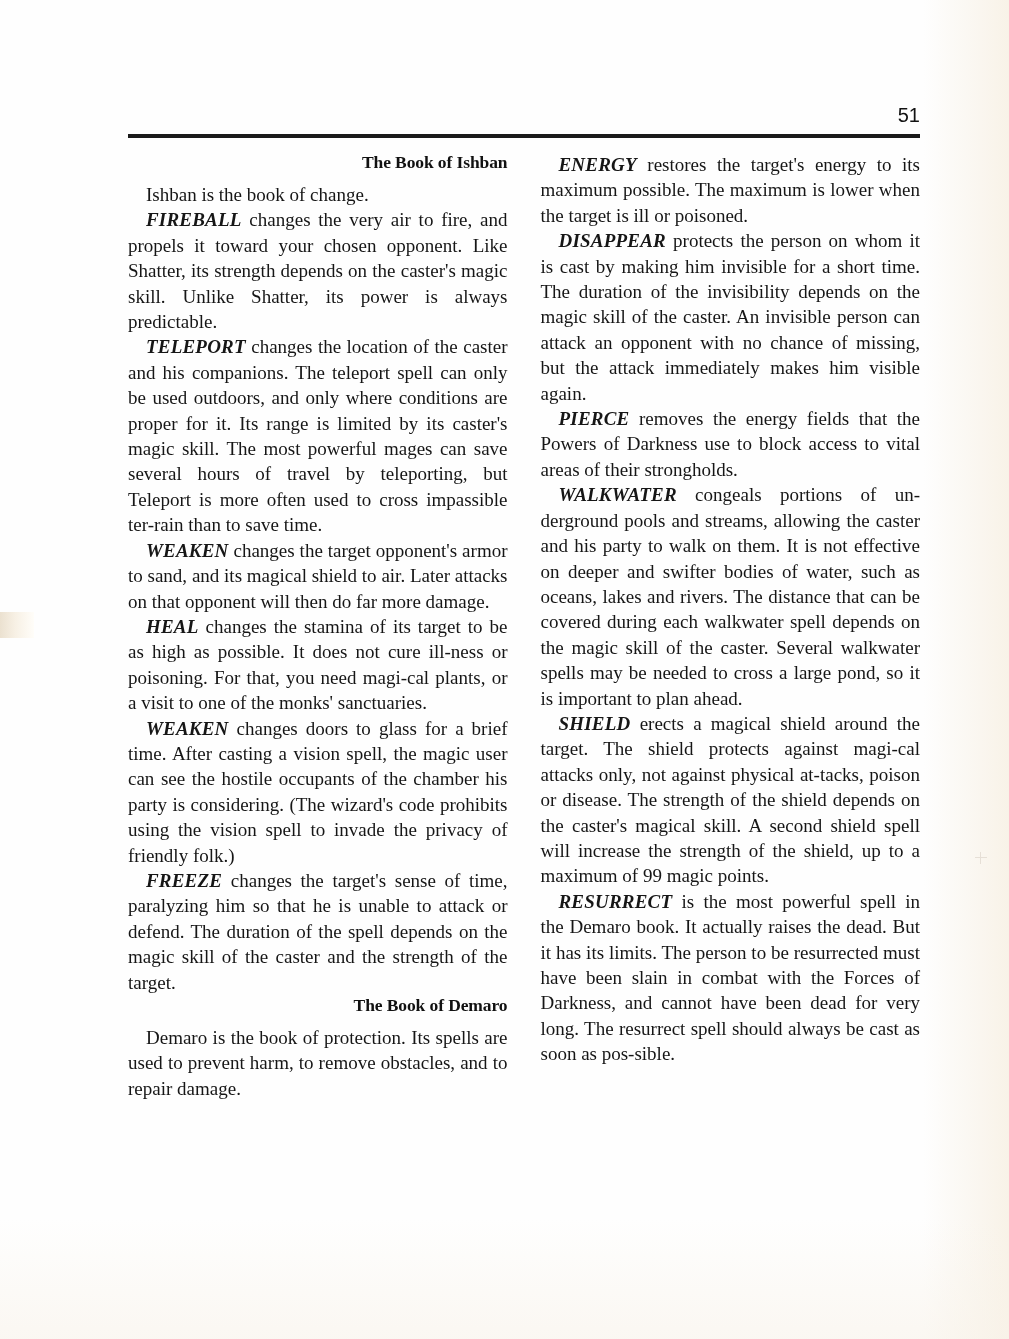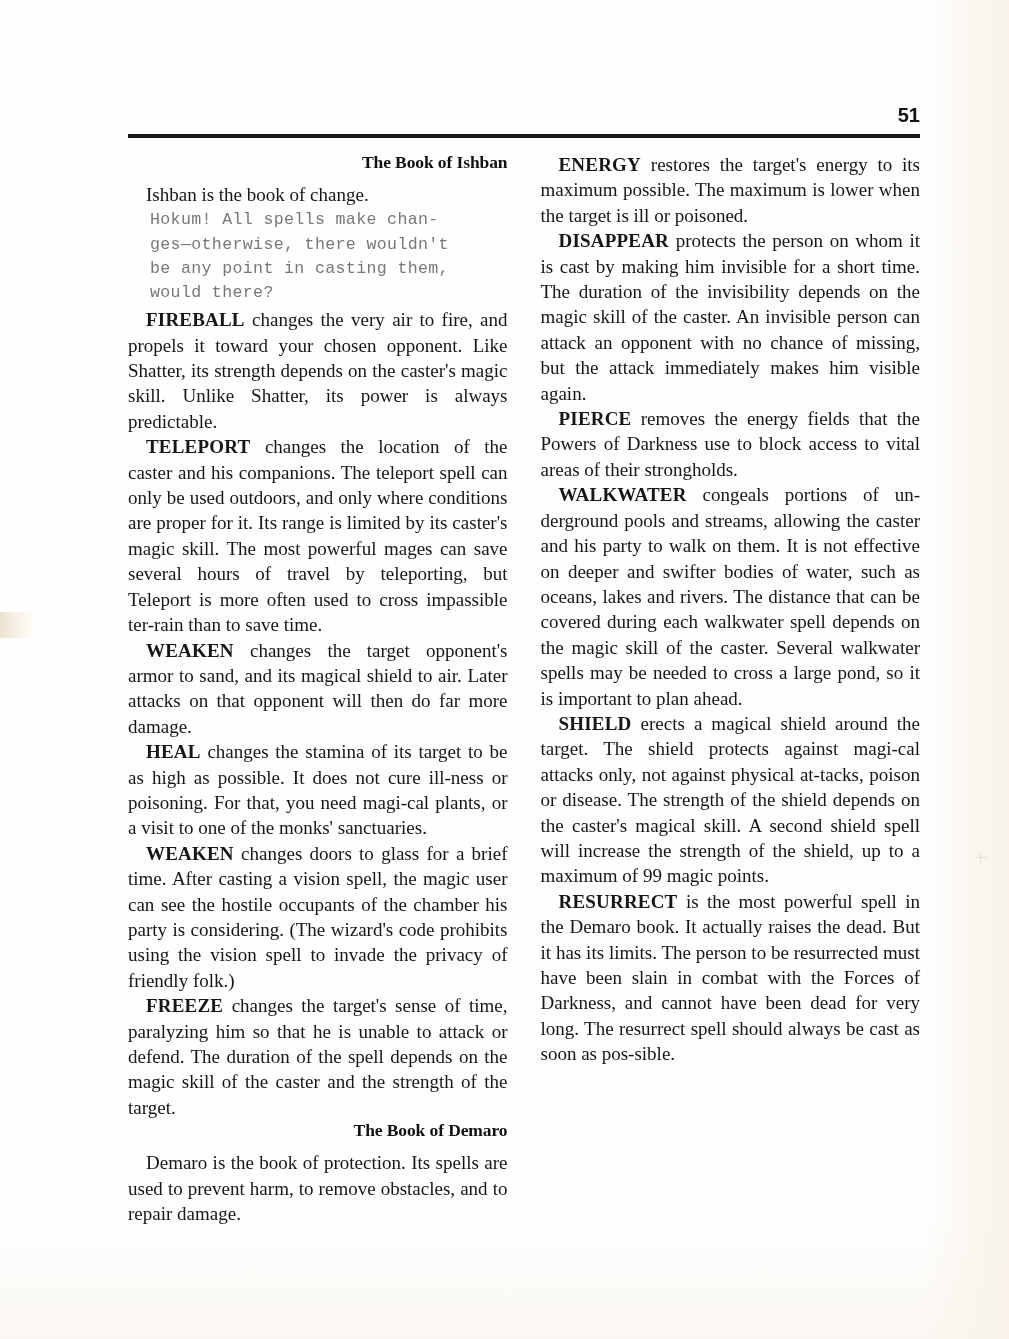--- a/index.html
+++ b/index.html
@@ -71,21 +71,21 @@
     font-weight: bold;
     font-size: 20px;
     color: #121212;
     letter-spacing: .1px;
   }
   .head-folio {
     position: absolute;
     right: 0;
     top: 0;
     font-family: "Liberation Sans", "DejaVu Sans", sans-serif;
-    font-weight: bold;
+    font-weight: normal;
     font-size: 20px;
     color: #121212;
   }
   .head-rule {
     position: absolute;
     left: 128px;
     top: 134px;
     width: 792px;
     height: 4px;
     background: #1a1a1a;
@@ -122,20 +122,21 @@
     line-height: 25.4px;
     color: #161616;
     text-align: justify;
     text-indent: 18px;
     hyphens: manual;
   }
 
   .spell-name {
     font-weight: bold;
     letter-spacing: .2px;
+    font-style: italic;
   }
 
   
   pre.annotation {
     margin: 1px 0 2px 0;
     padding-left: 22px;
     font-family: "Liberation Mono", "DejaVu Sans Mono", monospace;
     font-size: 16.6px;
     line-height: 24.2px;
     color: #77787a;
@@ -159,24 +160,20 @@
   <div class="head-rule"></div>
 
   <div class="columns">
 
     <div class="col">
 
       <h2 class="section-heading">The Book of Ishban</h2>
 
       <p class="body">Ishban is the book of change.</p>
 
-      <pre class="annotation">Hokum! All spells make chan-
-ges—otherwise, there wouldn't
-be any point in casting them,
-would there?</pre>
 
       <p class="body"><span class="spell-name">FIREBALL</span><span> changes the very air to fire, and propels it toward your chosen opponent. Like Shatter, its strength depends on the caster's magic skill. Unlike Shatter, its power is always predictable.</span></p>
 
       <p class="body"><span class="spell-name">TELEPORT</span><span> changes the location of the caster and his companions. The teleport spell can only be used outdoors, and only where conditions are proper for it. Its range is limited by its caster's magic skill. The most powerful mages can save several hours of travel by teleporting, but Teleport is more often used to cross impassible ter-rain than to save time.</span></p>
 
       <p class="body"><span class="spell-name">WEAKEN</span><span> changes the target opponent's armor to sand, and its magical shield to air. Later attacks on that opponent will then do far more damage.</span></p>
 
       <p class="body"><span class="spell-name">HEAL</span><span> changes the stamina of its target to be as high as possible. It does not cure ill-ness or poisoning. For that, you need magi-cal plants, or a visit to one of the monks' sanctuaries.</span></p>
 
       <p class="body"><span class="spell-name">WEAKEN</span><span> changes doors to glass for a brief time. After casting a vision spell, the magic user can see the hostile occupants of the chamber his party is considering. (The wizard's code prohibits using the vision spell to invade the privacy of friendly folk.)</span></p>

